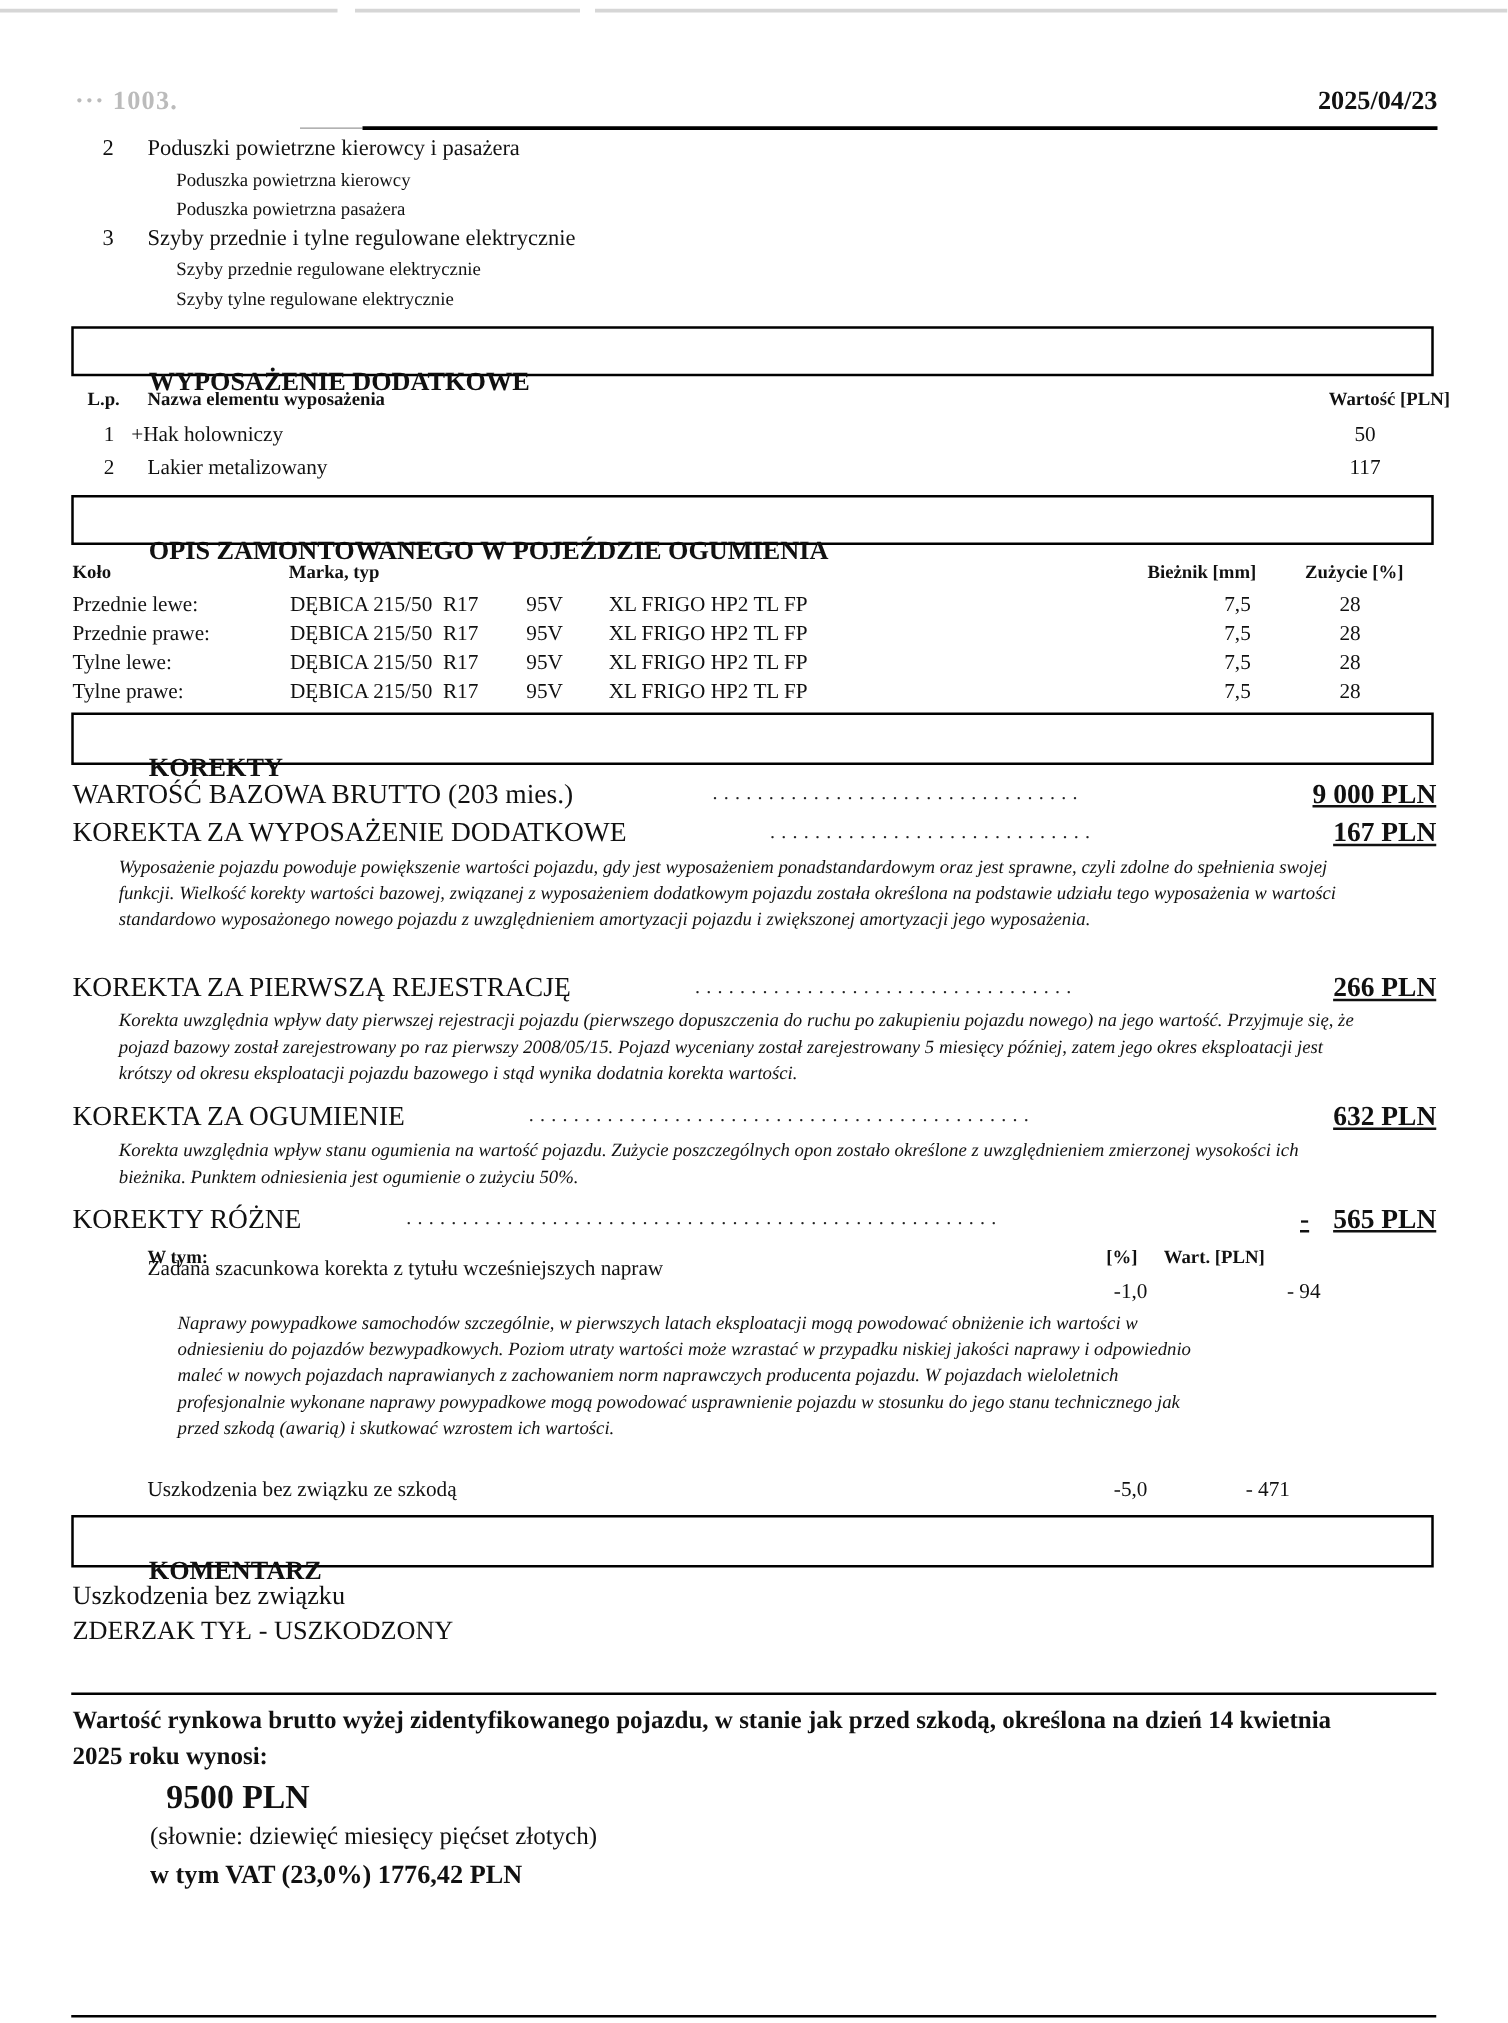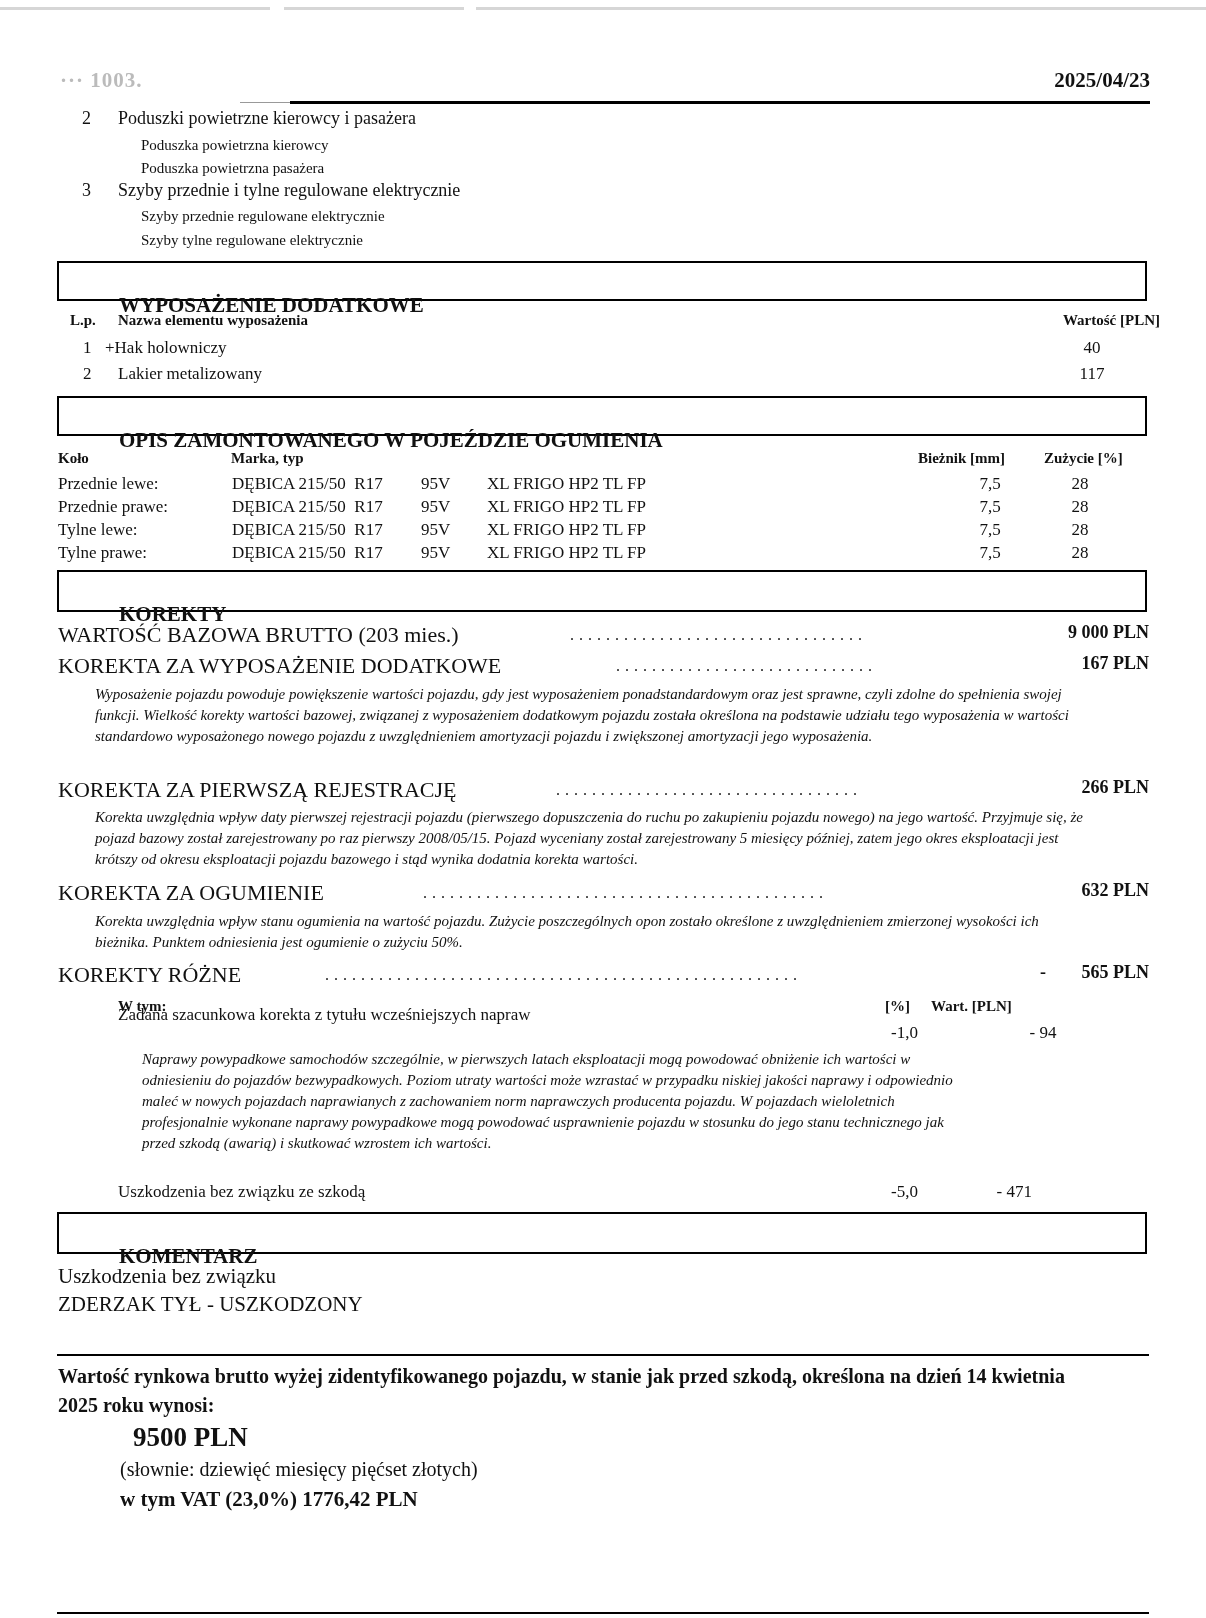--- a/index.html
+++ b/index.html
@@ -22,21 +22,21 @@
       position: absolute; left: 57px; width: 1090px; height: 40px;
       border: 2px solid #000; box-sizing: border-box;
     }
     .sec-title { position: absolute; left: 60px; top: 6px; font-weight: bold; font-size: 21px; white-space: nowrap; margin-top: 24px; }
 
     .th { font-weight: bold; font-size: 15px; }
     .td { font-size: 17px; }
 
     .corr-label { font-size: 22px; }
     .corr-dots { font-size: 16px; letter-spacing: 5px; color: #222; }
-    .corr-val { font-weight: bold; font-size: 18px; text-align: right; }
+    .corr-val { font-weight: bold; font-size: 22px; text-align: right; text-decoration: underline; }
     .note { font-style: italic; font-size: 15px; line-height: 21px; white-space: normal; }
 
     .sum-line { position: absolute; left: 57px; width: 1092px; height: 2px; background: #000; }
     .final-text { font-weight: bold; font-size: 20px; line-height: 29px; white-space: normal; }
   </style>
 </head>
 <body>
 
 <div class="topbar" style="left:0;width:270px;"></div>
 <div class="topbar" style="left:284px;width:180px;"></div>
@@ -64,21 +64,21 @@
 
 <div class="sec-box" style="top:261px;">
   <span class="sec-title">WYPOSAŻENIE DODATKOWE</span>
 </div>
 <span class="abs th" style="left:70px;top:312px;">L.p.</span>
 <span class="abs th" style="left:118px;top:312px;">Nazwa elementu wyposażenia</span>
 <span class="abs th" style="right:46px;top:312px;">Wartość [PLN]</span>
 <div>
   <span class="abs td" style="left:83px;top:338px;">1</span>
   <span class="abs td" style="left:105px;top:338px;">+Hak holowniczy</span>
-  <span class="abs td" style="left:1070px;top:338px;width:44px;text-align:center;">40</span>
+  <span class="abs td" style="left:1070px;top:338px;width:44px;text-align:center;">50</span>
 </div>
 <div>
   <span class="abs td" style="left:83px;top:364px;">2</span>
   <span class="abs td" style="left:118px;top:364px;">Lakier metalizowany</span>
   <span class="abs td" style="left:1070px;top:364px;width:44px;text-align:center;">117</span>
 </div>
 
 <div class="sec-box" style="top:396px;">
   <span class="sec-title">OPIS ZAMONTOWANEGO W POJEŹDZIE OGUMIENIA</span>
 </div>

